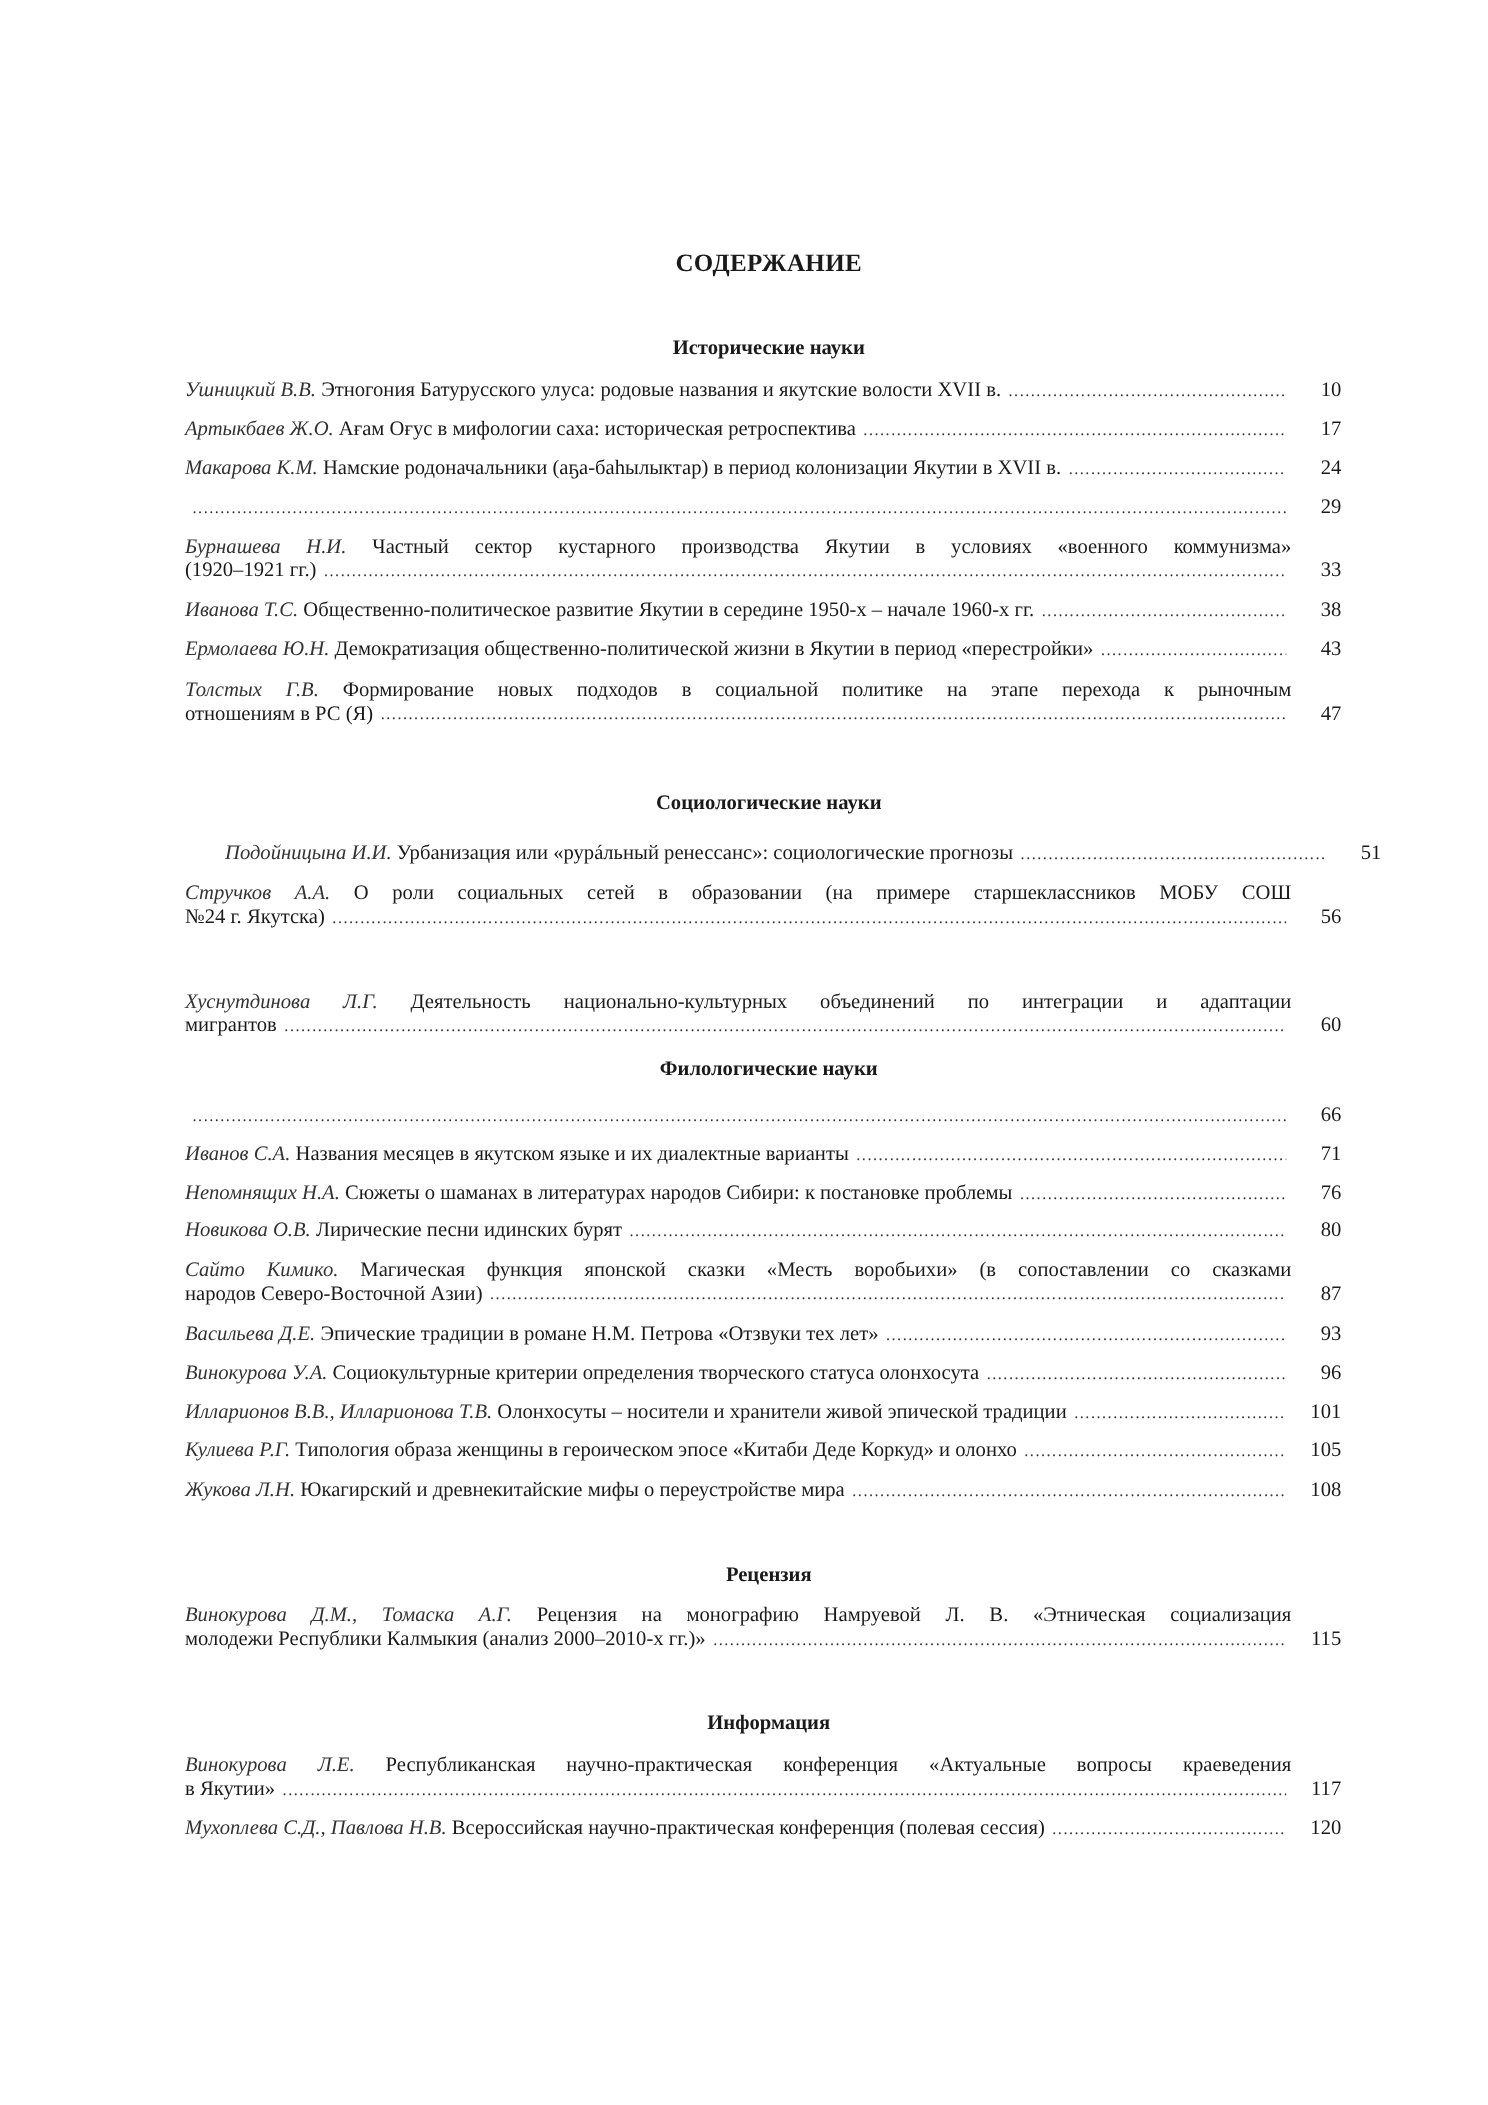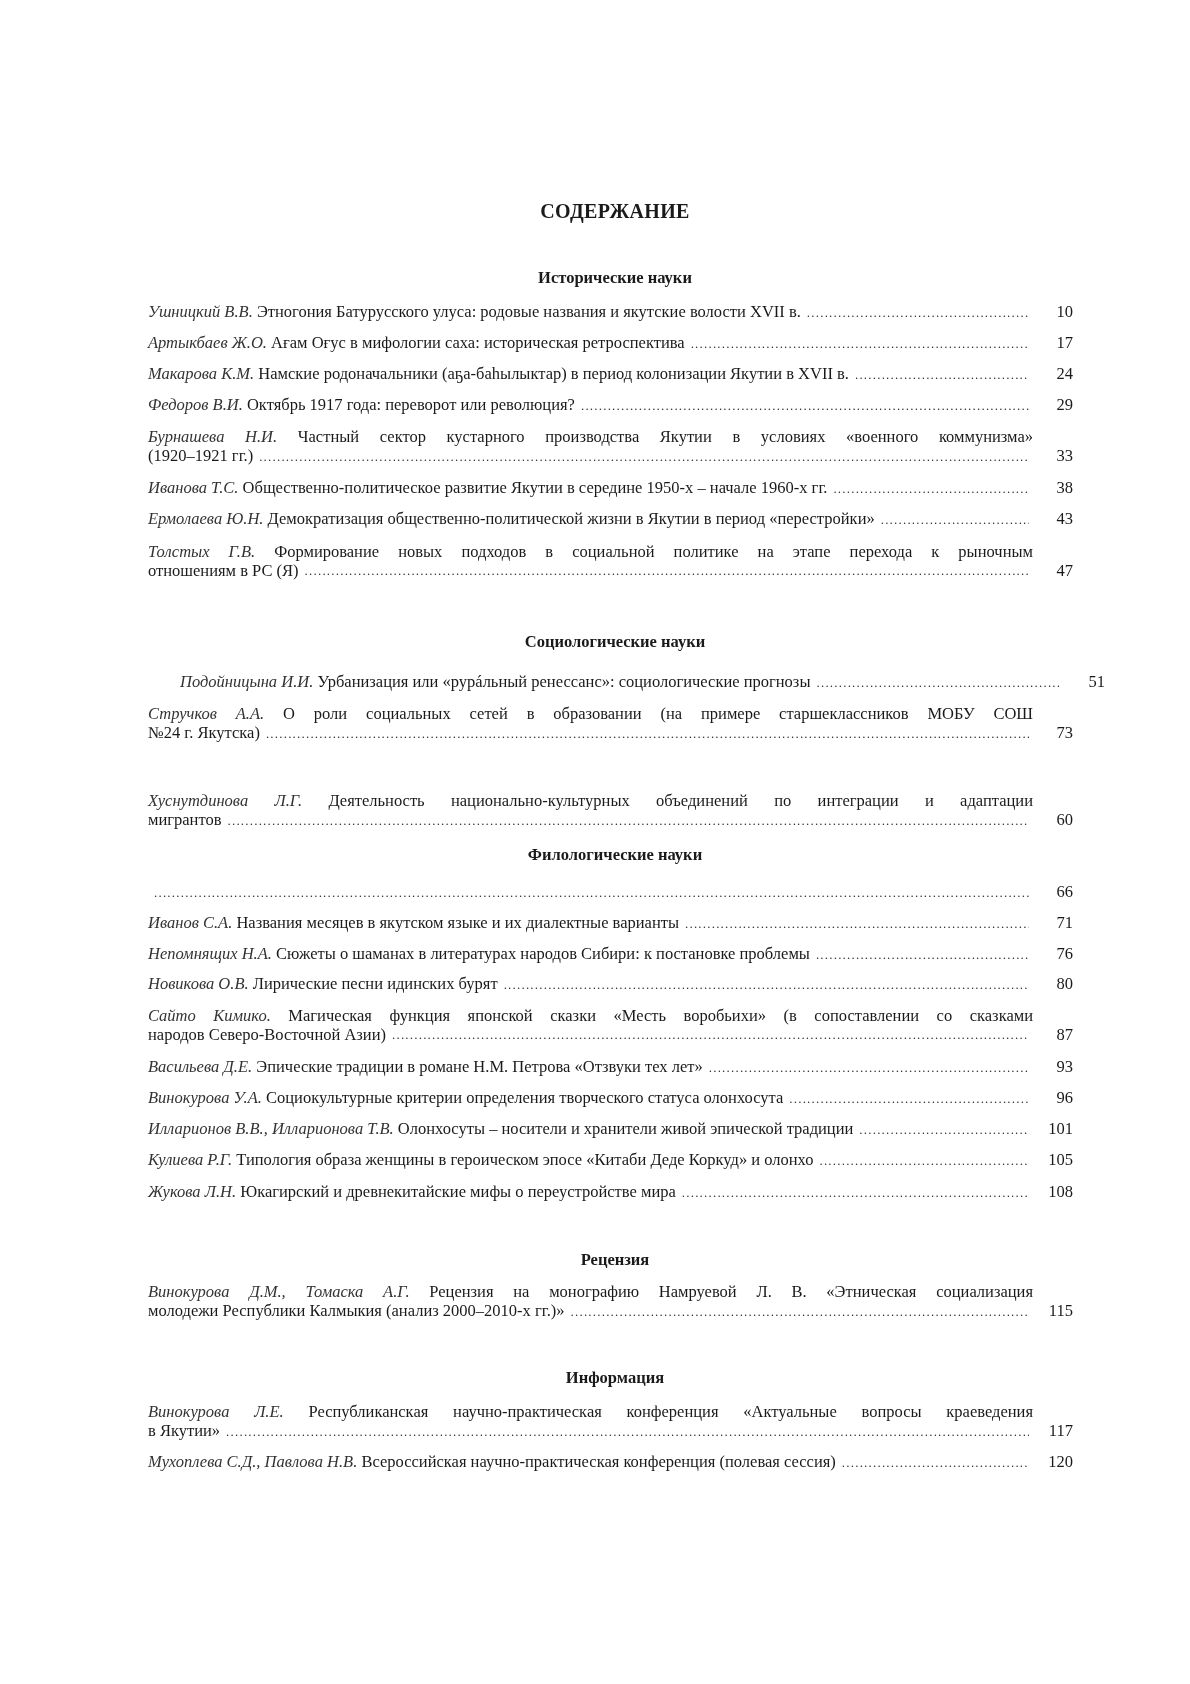--- a/index.html
+++ b/index.html
@@ -51,21 +51,20 @@
         <div class="content">
           <span class="text"><span class="author">Макарова К.М.</span> <span>Намские родоначальники (аҕа-баһылыктар) в период колонизации Якутии в XVII в.</span></span>
           <span class="leader"></span>
         </div>
         <span class="page">24</span>
       </div>
     </div>
     <div class="entry" style="top: 395px;">
       <div class="single-row">
         <div class="content">
-          <span class="text"><span class="author">Федоров В.И.</span> <span>Октябрь 1917 года: переворот или революция?</span></span>
           <span class="leader"></span>
         </div>
         <span class="page">29</span>
       </div>
     </div>
     <div class="entry" style="top: 427px;">
       <div class="first"><span class="author">Бурнашева Н.И.</span> <span>Частный сектор кустарного производства Якутии в условиях «военного коммунизма»</span></div>
       <div class="line">
         <div style="display: flex; align-items: baseline; width: 885px;">
           <span class="tail">(1920–1921 гг.)</span>
@@ -112,21 +111,21 @@
         <span class="page">51</span>
       </div>
     </div>
     <div class="entry" style="top: 704px;">
       <div class="first"><span class="author">Стручков А.А.</span> <span>О роли социальных сетей в образовании (на примере старшеклассников МОБУ СОШ</span></div>
       <div class="line">
         <div style="display: flex; align-items: baseline; width: 885px;">
           <span class="tail">№24 г. Якутска)</span>
           <span class="leader"></span>
         </div>
-        <span class="page">73</span>
+        <span class="page">56</span>
       </div>
     </div>
     <div class="entry" style="top: 755px; margin-top: 36px;">
       <div class="first"><span class="author">Хуснутдинова Л.Г.</span> <span>Деятельность национально-культурных объединений по интеграции и адаптации</span></div>
       <div class="line">
         <div style="display: flex; align-items: baseline; width: 885px;">
           <span class="tail">мигрантов</span>
           <span class="leader"></span>
         </div>
         <span class="page">60</span>

